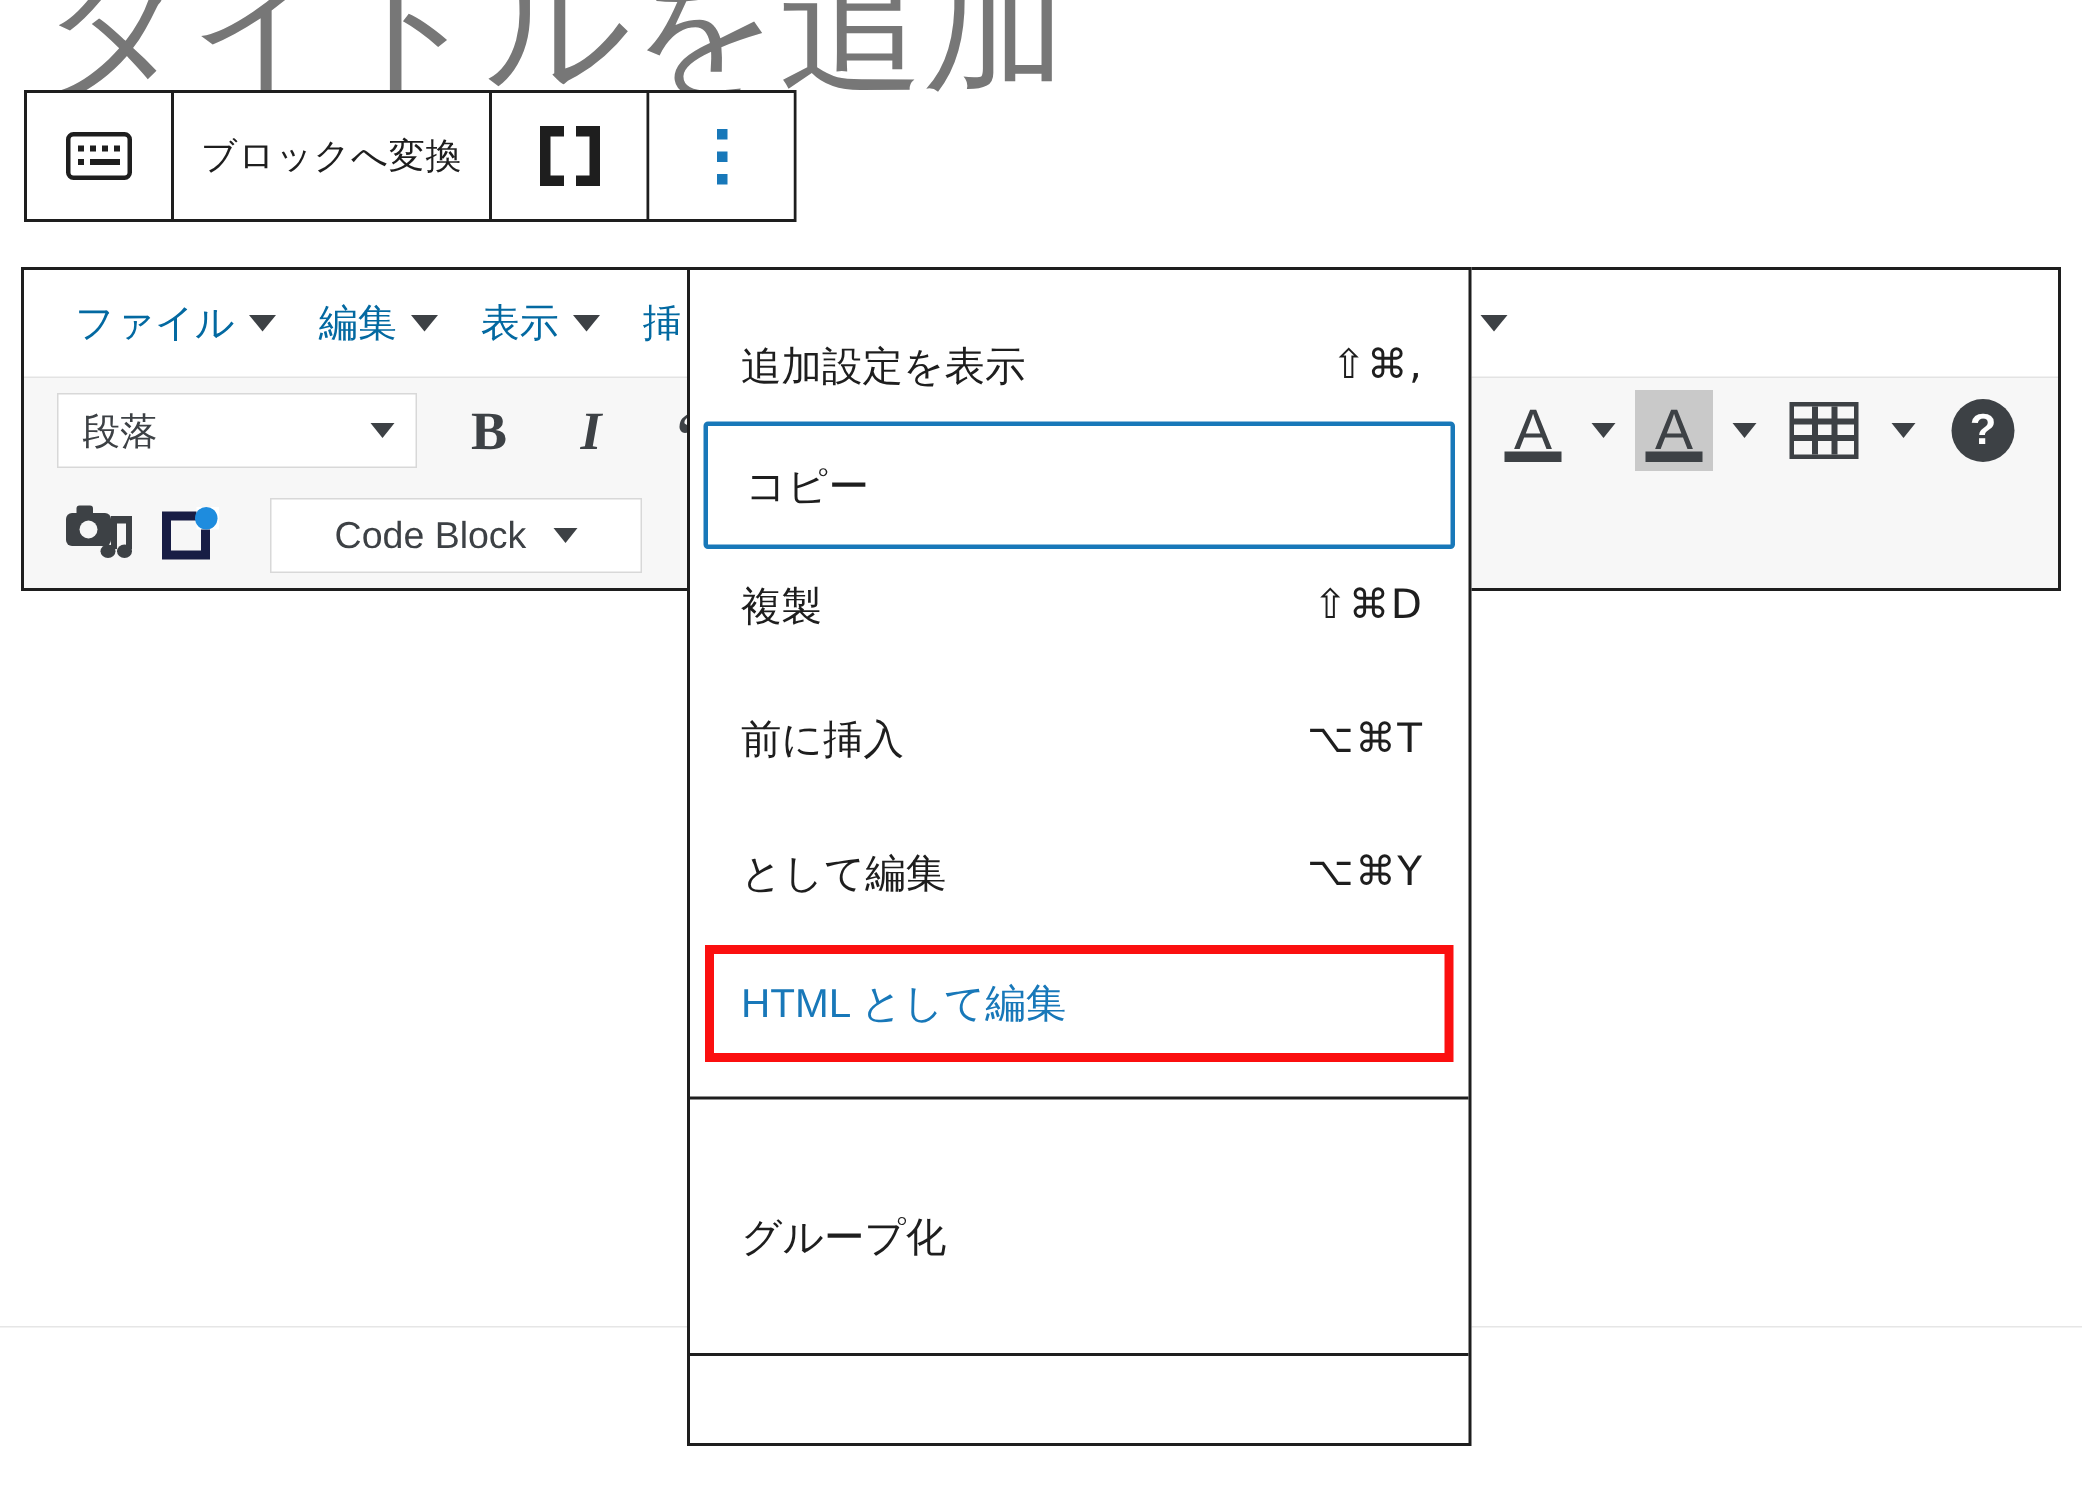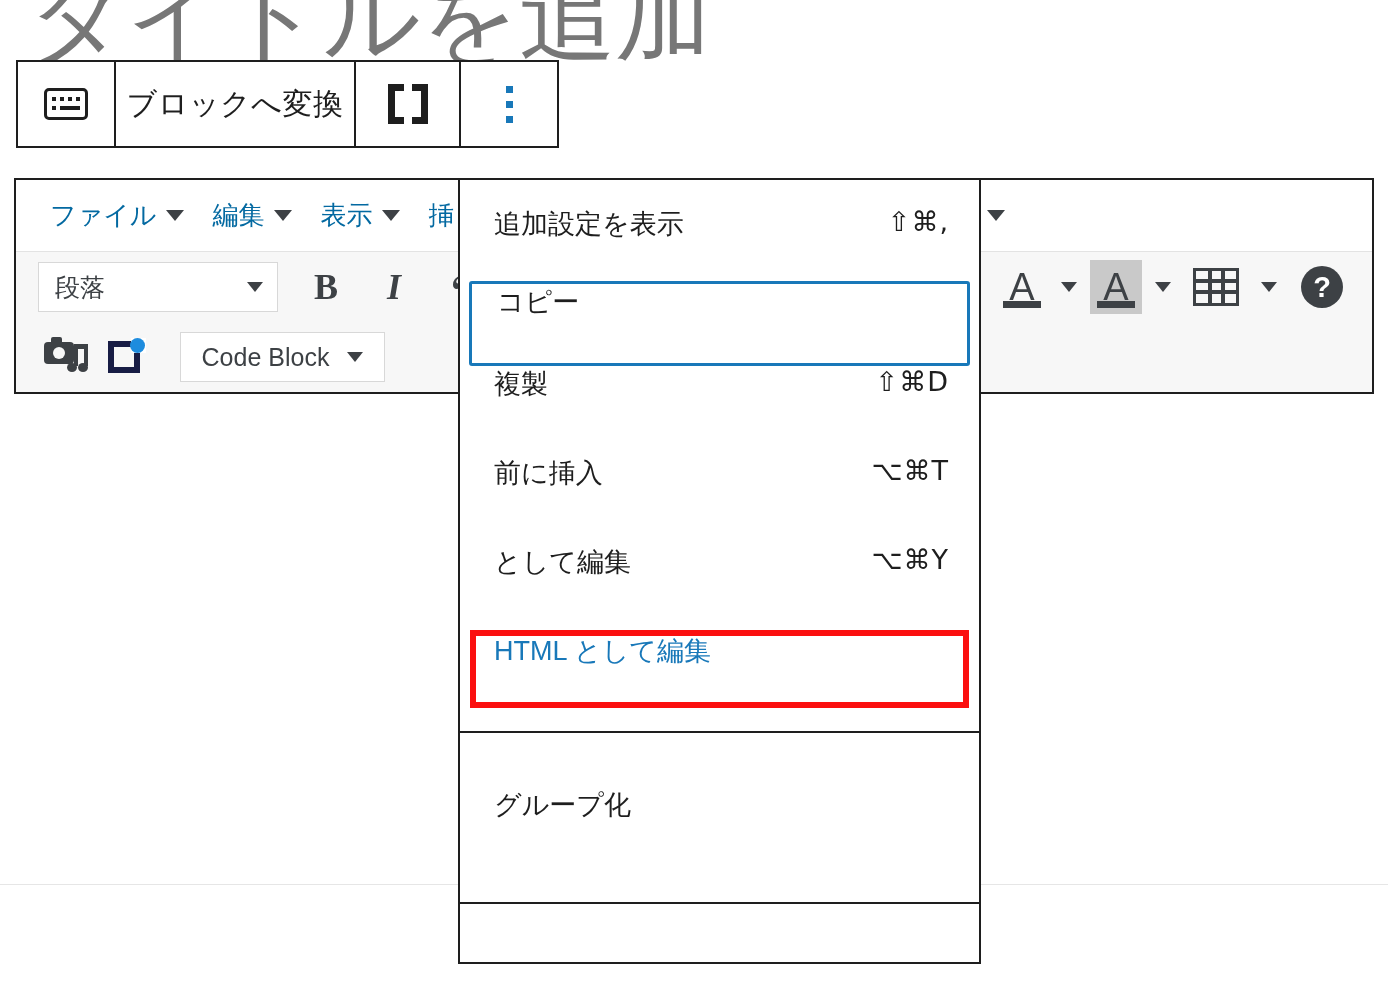--- a/index.html
+++ b/index.html
@@ -48,22 +48,22 @@
     align-items: center;
     justify-content: center;
     box-sizing: border-box;
     border-right: 2px solid #1e1e1e;
     background: #ffffff;
     padding: 0;
   }
   .bt-btn:last-child { border-right: none; }
   .bt-icon-btn { width: 98px; }
   .bt-convert {
-    width: 240px;
-    font-size: 30px;
+    width: 212px;
+    font-size: 24px;
     color: #1e1e1e;
     letter-spacing: 0.5px;
   }
   .bt-shortcode { width: 105px; }
   .bt-more { width: 96px; }
 
   
   .kbd-icon {
     width: 44px;
     height: 32px;
@@ -187,21 +187,21 @@
     display: flex;
     align-items: center;
     justify-content: space-between;
     padding: 0 14px 0 16px;
     font-size: 25px;
     color: #3d4145;
     min-width: 0;
   }
   .select-paragraph { width: 240px; }
   .select-codeblock {
-    width: 205px;
+    width: 248px;
     margin-left: 22px;
     justify-content: center;
     gap: 18px;
     padding: 0 10px;
   }
 
   .tb-icon {
     width: 68px;
     height: 60px;
     display: flex;
@@ -306,21 +306,21 @@
     background: #ffffff;
     z-index: 60;
     display: flex;
     flex-direction: column;
   }
   .menu-group { }
   .menu-group + .menu-group { border-top: 2px solid #1e1e1e; }
 
   .menu-item {
     display: flex;
-    align-items: flex-start;
+    align-items: center;
     justify-content: space-between;
     padding: 0 30px 0 34px;
     height: 75px;
     box-sizing: border-box;
     font-size: 27px;
     color: #1e1e1e;
     white-space: nowrap;
   }
   .menu-item .label { }
   .menu-item .shortcut {

